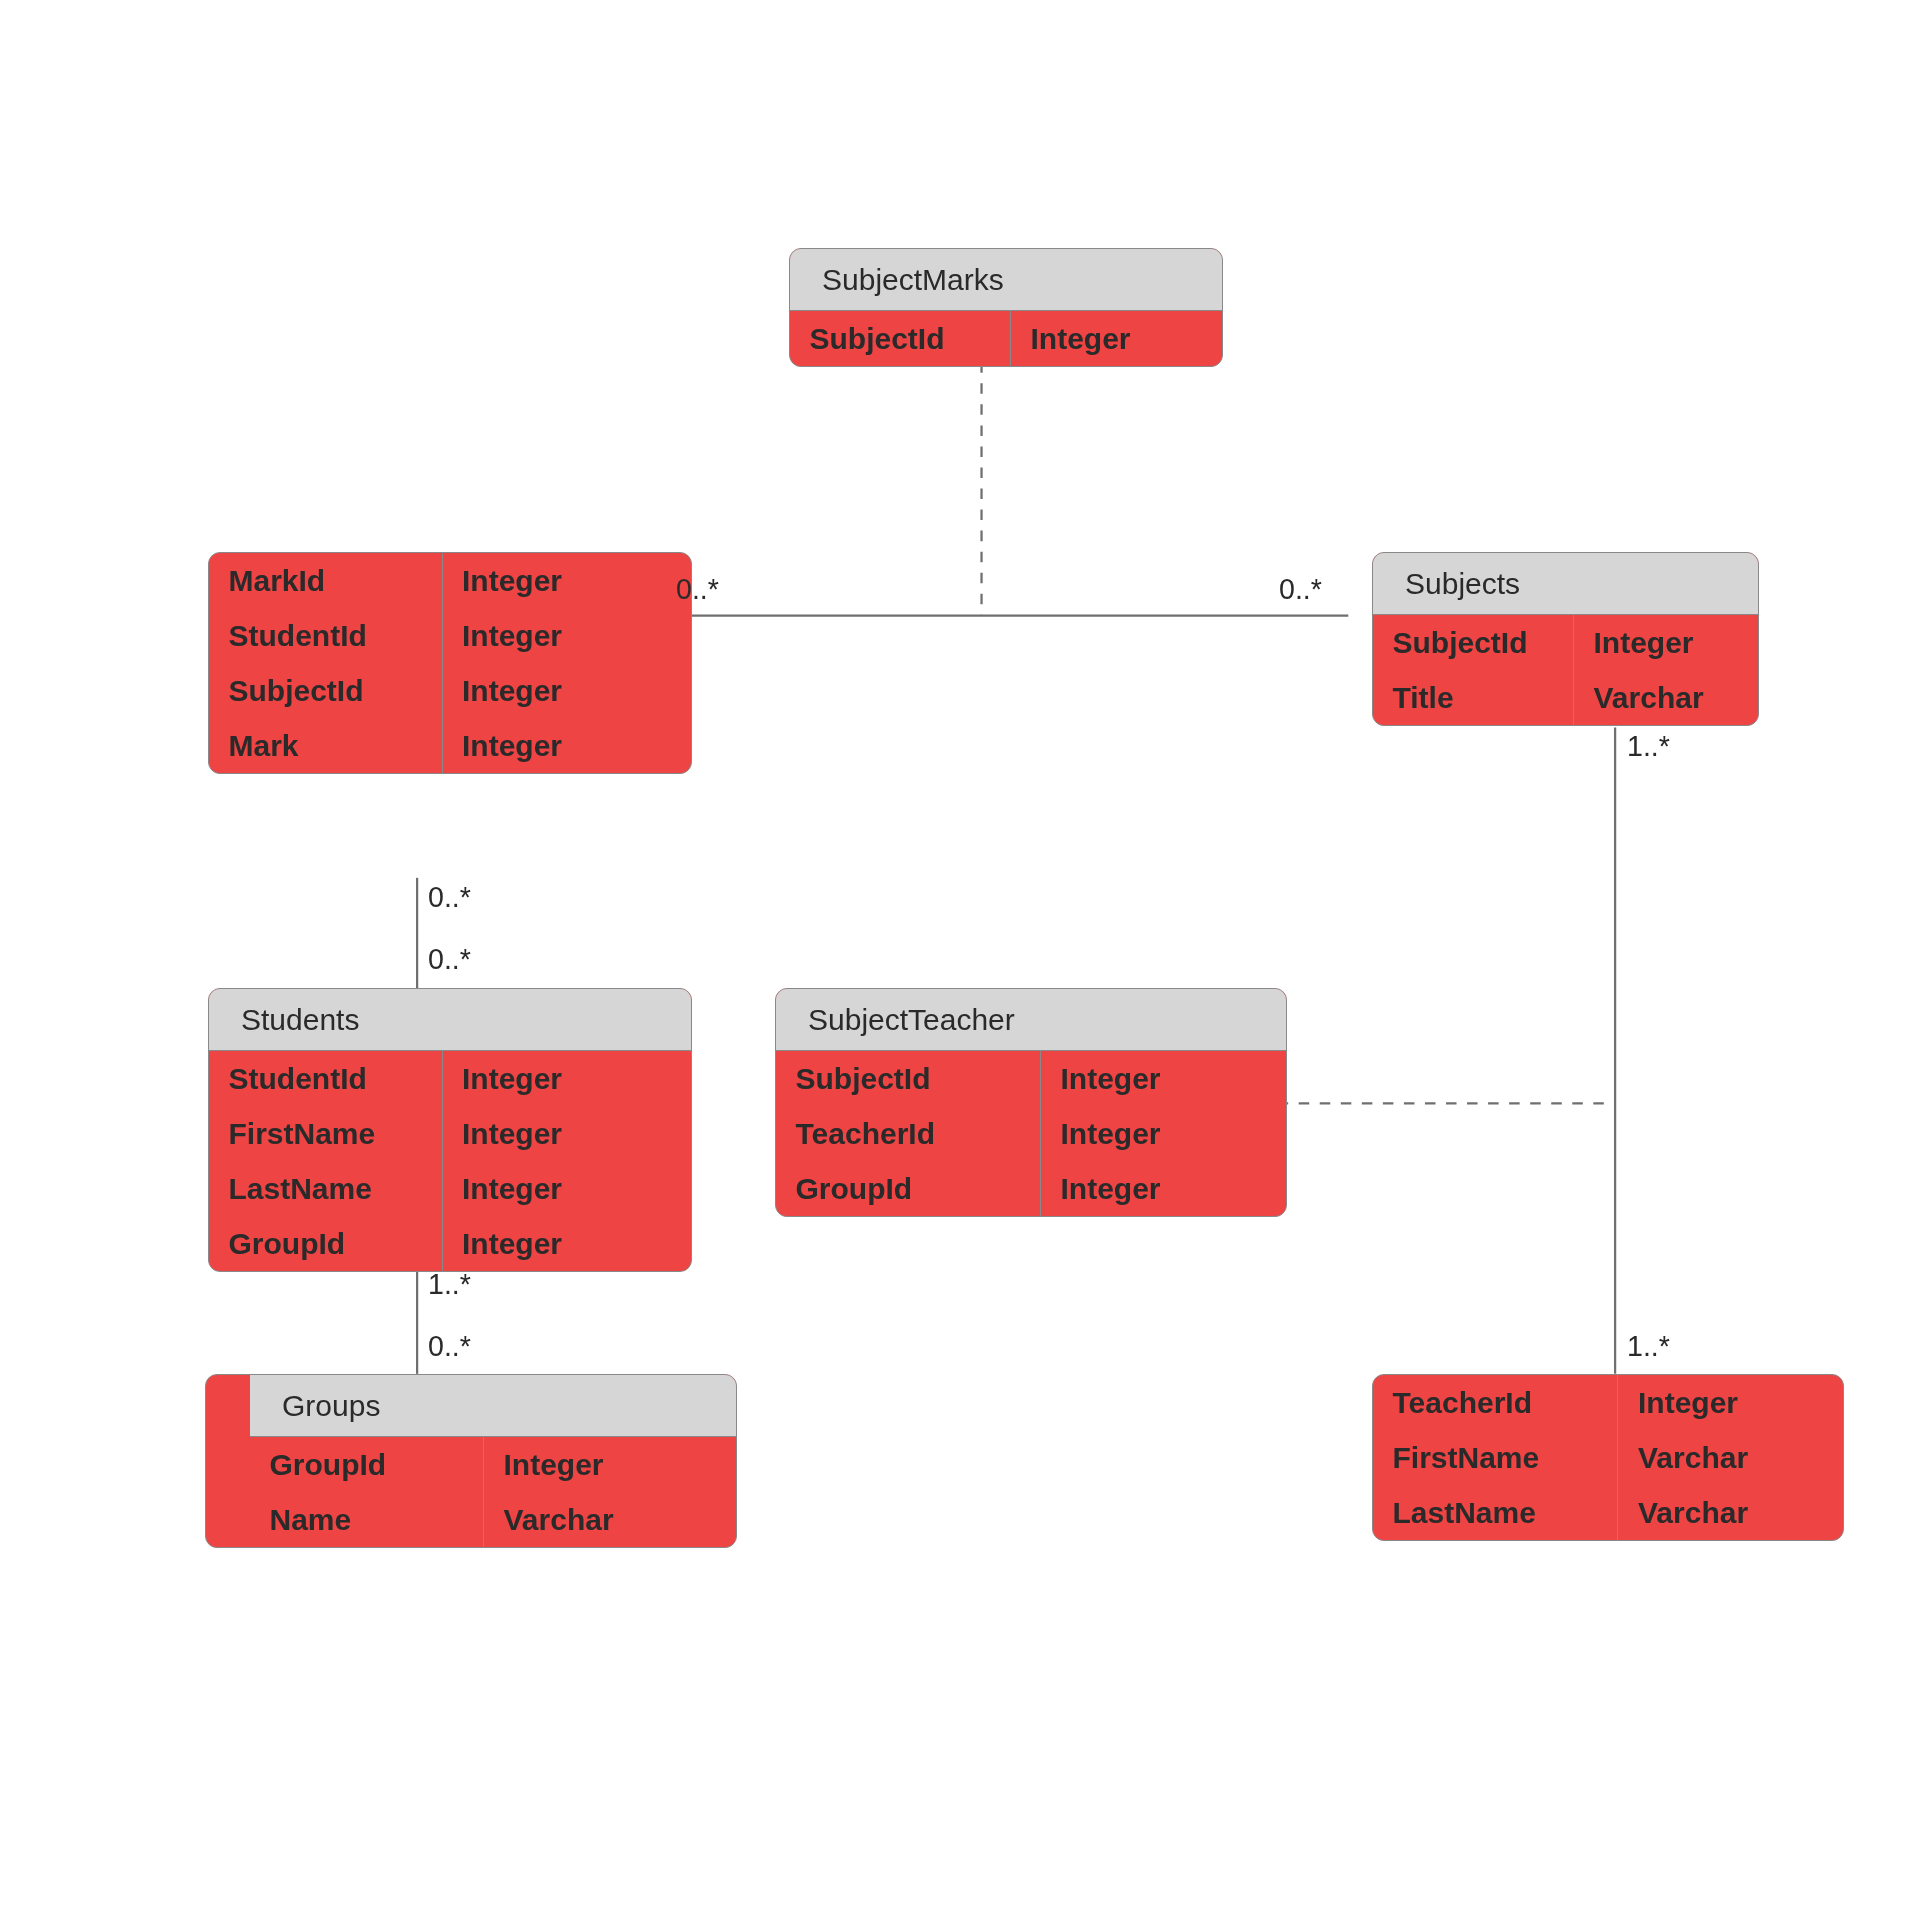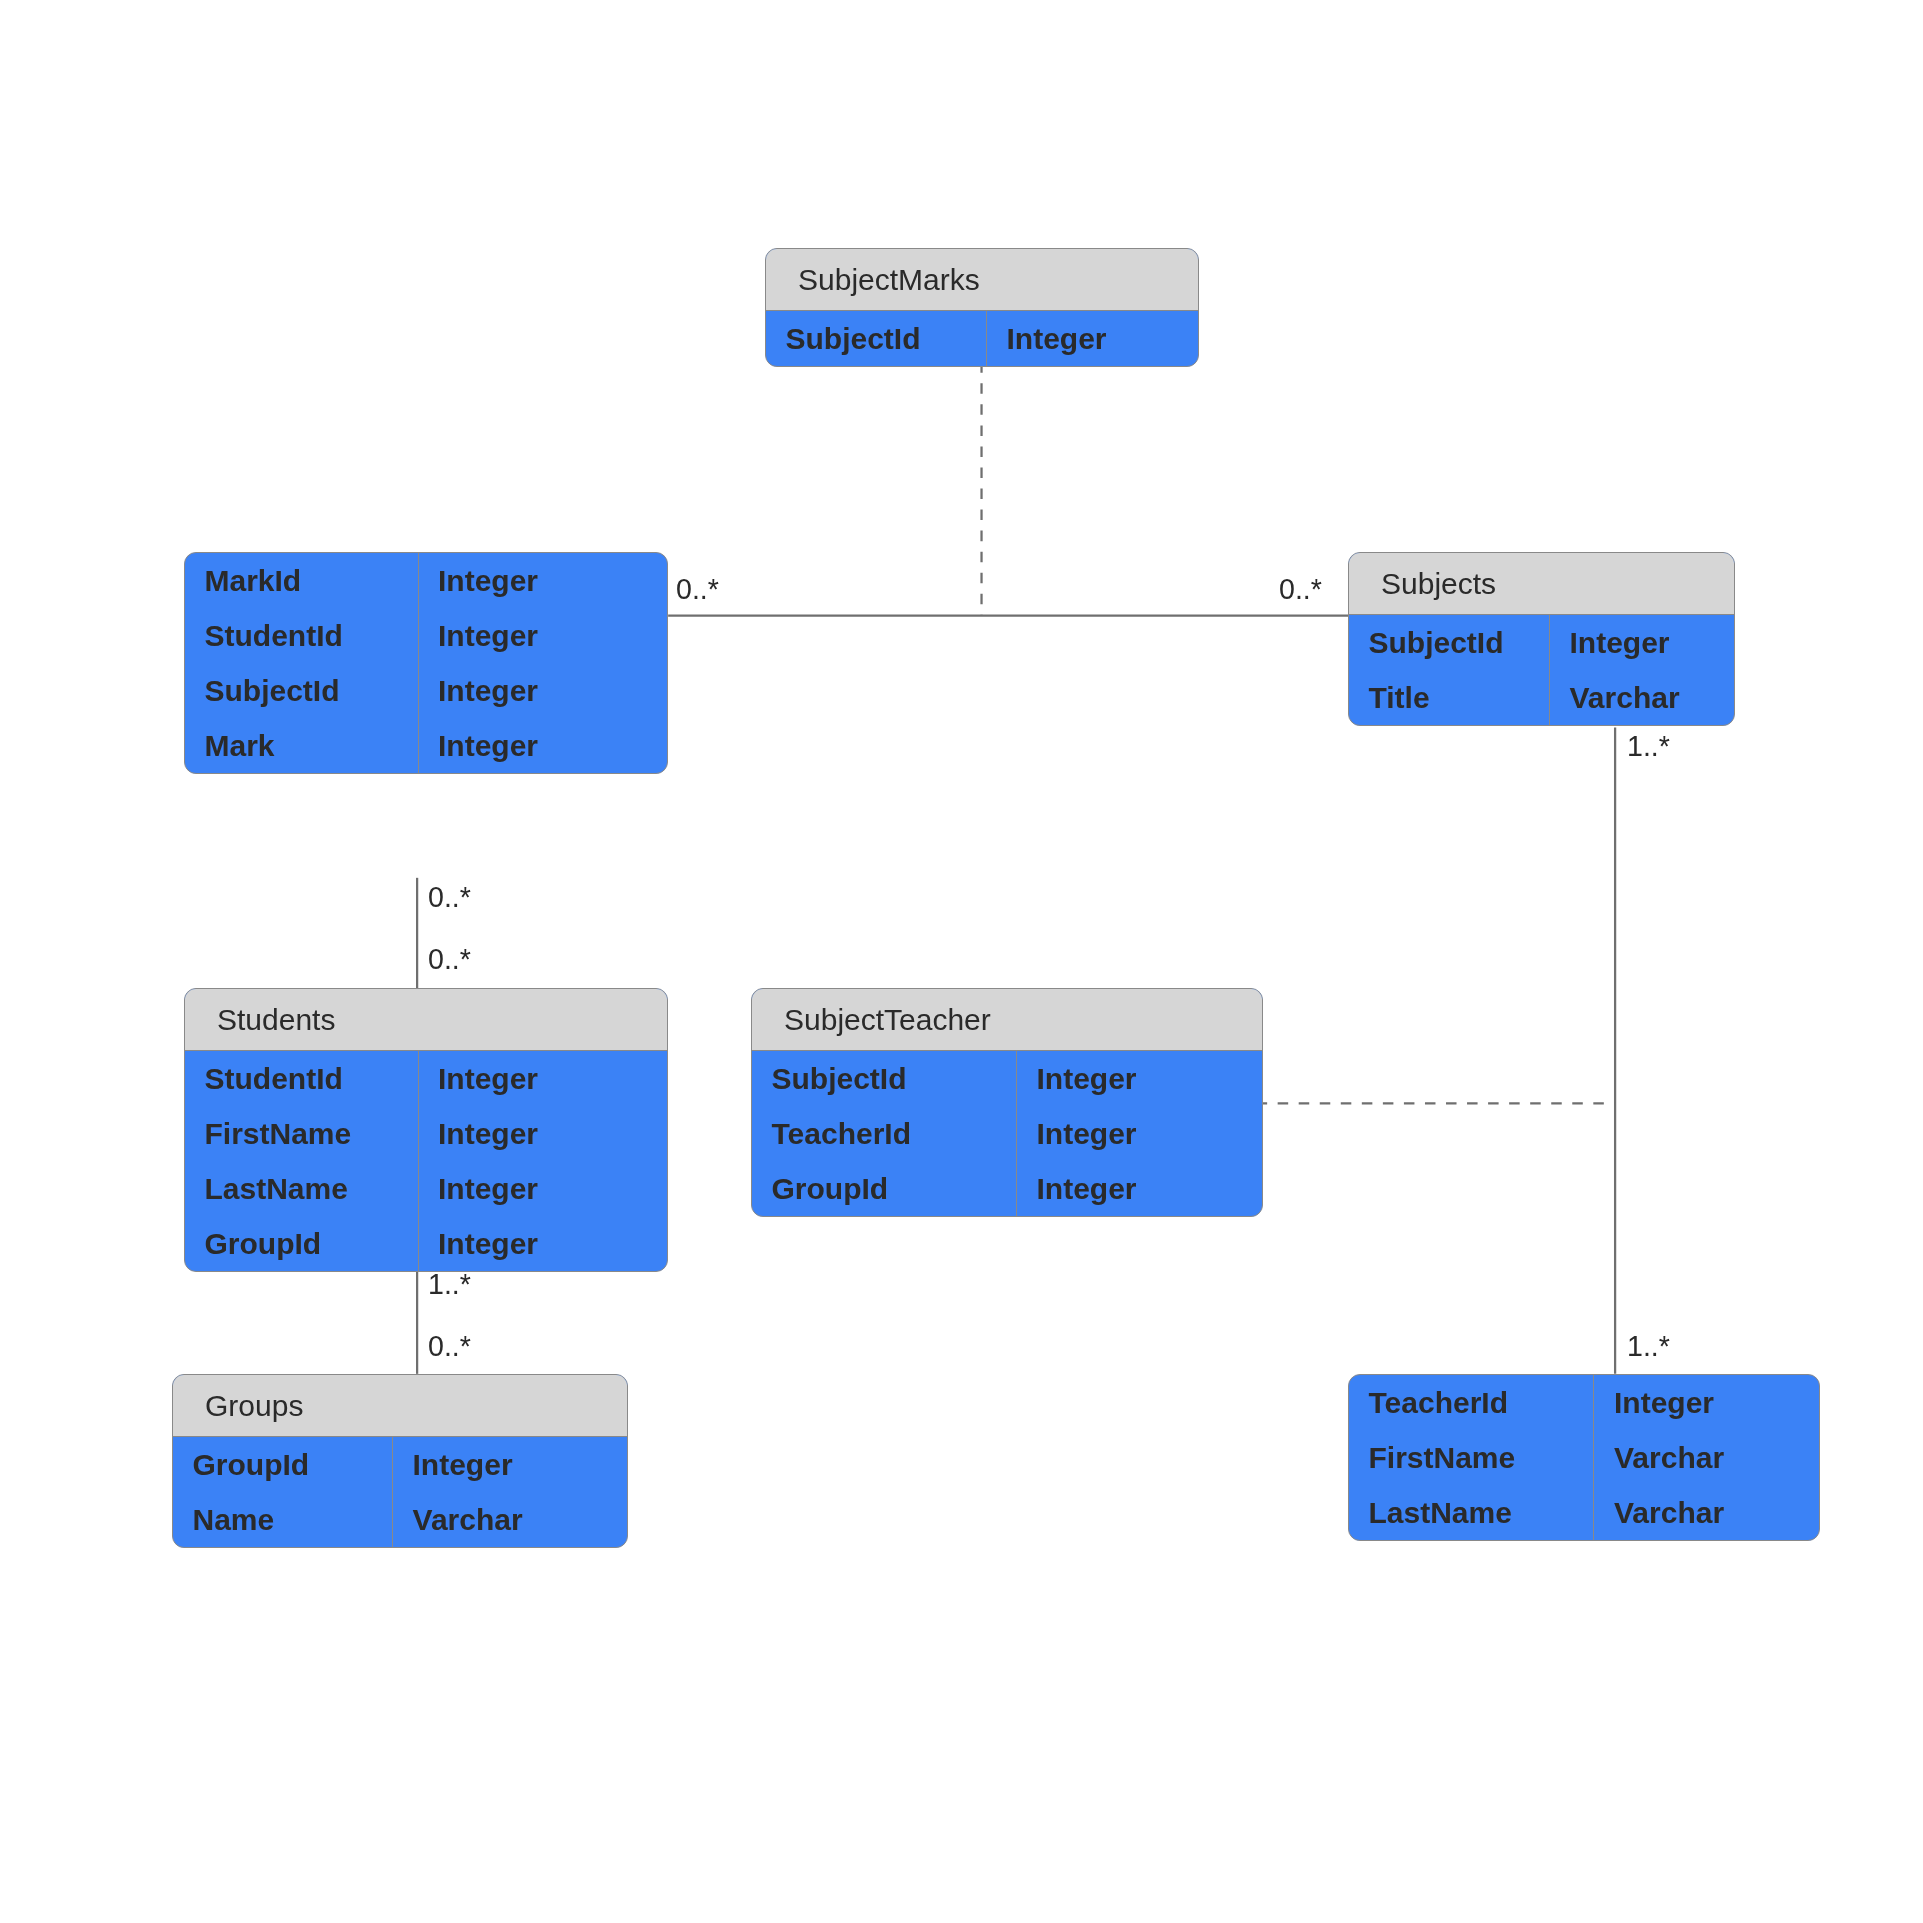--- a/index.html
+++ b/index.html
@@ -20,23 +20,24 @@
     position: absolute;
     left: 0;
     top: 0;
     width: 1924px;
     height: 1924px;
   }
   .entity {
     position: absolute;
     border: 1.5px solid #898989;
     border-radius: 12px;
-    background: #3b82f6;
+    background: #ef4444;
     overflow: hidden;
     box-sizing: border-box;
+    margin-left: 24px;
   }
   .entity .title {
     background: #d6d6d6;
     font-size: 30px;
     padding: 13.5px 0 13.5px 32px;
     border-bottom: 1.5px solid #898989;
   }
   .entity .rows {
     display: flex;
     flex-direction: column;
@@ -158,21 +159,21 @@
         <div class="cell type" style="width:219px">Integer</div>
 
       </div>
       <div class="row">
         <div class="cell name" style="width:265px">GroupId</div>
         <div class="cell type" style="width:219px">Integer</div>
       </div>
     </div>
   </div>
 
-  <div class="entity" style="left:172px; top:1374px; width:456px;">
+  <div class="entity" style="left:181px; top:1374px; width:532px;padding-left:44px;">
     <div class="title">Groups</div>
     <div class="rows">
       <div class="row">
         <div class="cell name" style="width:234px">GroupId</div>
         <div class="cell type" style="width:249px">Integer</div>
       </div>
       <div class="row">
         <div class="cell name" style="width:234px">Name</div>
         <div class="cell type" style="width:249px">Varchar</div>
       </div>

